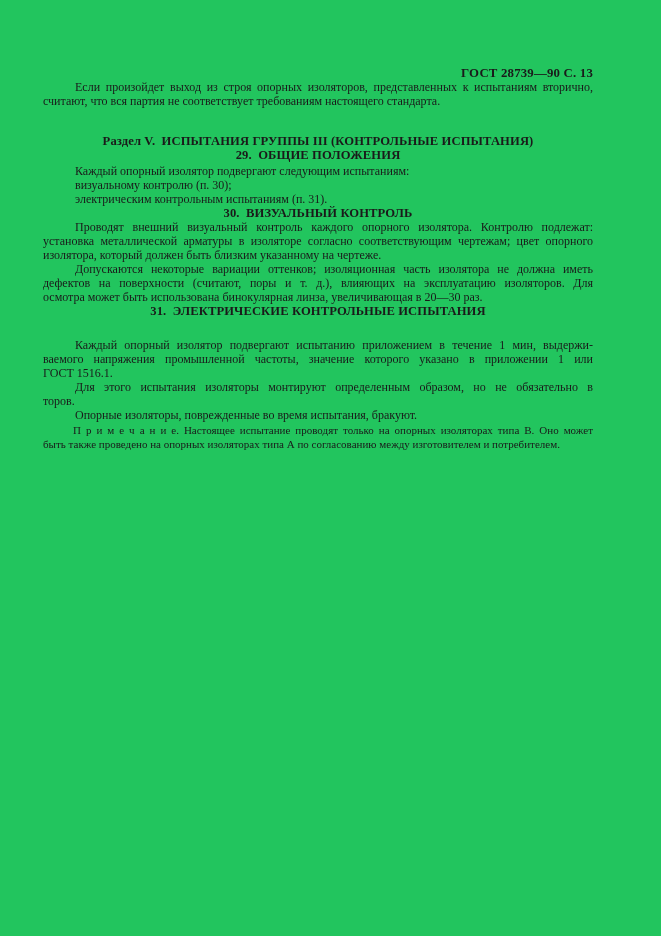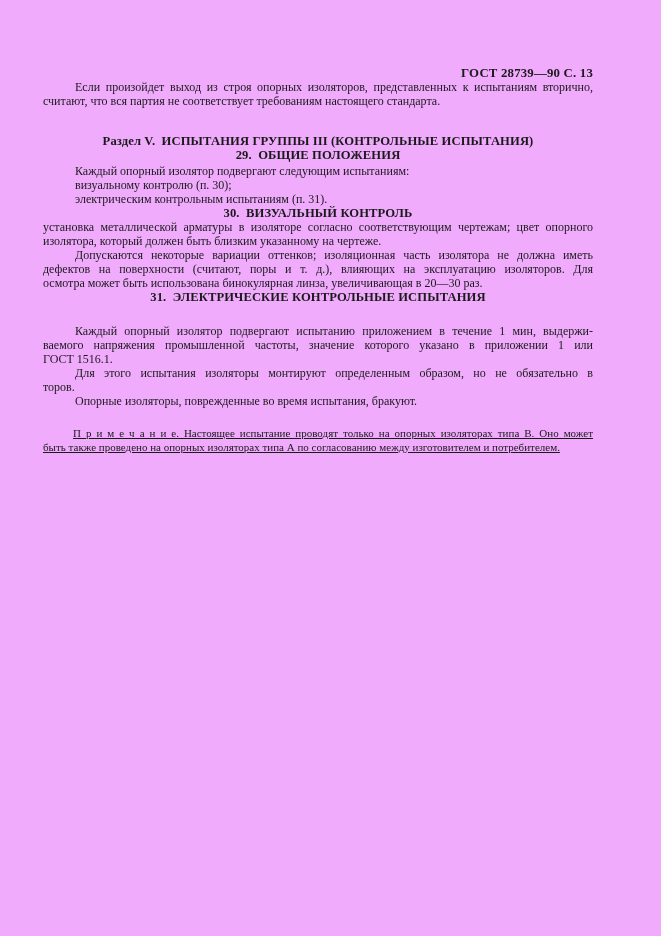--- a/index.html
+++ b/index.html
@@ -1,19 +1,19 @@
 <!DOCTYPE html>
 <html><head>
 <meta charset="utf-8">
 <style>
   html,body{margin:0;padding:0;background:#eceff1;}
   .page{
     position:relative;
     width:661px;height:936px;
-    background:#f0abfc;
+    background:#22c55e;
     box-sizing:border-box;
     padding:66px 68px 0 43px;
     font-family:"Liberation Serif","DejaVu Serif",serif;
     font-size:12px;
     line-height:14px;
     color:#1a1a1a;
     overflow:hidden;
   }
   .hdr{
     text-align:right;
@@ -34,21 +34,21 @@
   .ln{min-height:14px;}
   .ind{text-indent:32px;}
   .jf{
     text-align:justify;
     text-align-last:justify;
     text-justify:inter-word;
     white-space:nowrap;
   }
   .note{font-size:11px;line-height:13px;}
   .note .ind{text-indent:30px;}
-  .mt2{margin-top:19px;text-decoration:underline;}
+  .mt2{margin-top:2px;}
   .mt8{margin-top:0;}
   .mt9{margin-top:2px;}
   .mt11{margin-top:20px;}
   .mt12{margin-top:0;}
   .mt14{}
   .mt26{margin-top:26px;}
 </style>
 </head>
 <body>
 
@@ -65,20 +65,21 @@
 
   <div class="hsub mt12">29.  ОБЩИЕ ПОЛОЖЕНИЯ</div>
   <div class="para mt9">
     <div class="ln ind">Каждый опорный изолятор подвергают следующим испытаниям:</div>
     <div class="ln ind">визуальному контролю (п. 30);</div>
     <div class="ln ind">электрическим контрольным испытаниям (п. 31).</div>
   </div>
 
   <div class="hsub mt12">30.  ВИЗУАЛЬНЫЙ КОНТРОЛЬ</div>
   <div class="para mt12">
+    <div class="ln ind jf">Проводят внешний визуальный контроль каждого опорного изолятора. Контролю подлежат:</div>
     <div class="ln jf">установка металлической арматуры в изоляторе согласно соответствующим чертежам; цвет опорного</div>
     <div class="ln">изолятора, который должен быть близким указанному на чертеже.</div>
   </div>
   <div class="para">
     <div class="ln ind jf">Допускаются некоторые вариации оттенков; изоляционная часть изолятора не должна иметь</div>
     <div class="ln jf">дефектов на поверхности (считают, поры и т. д.), влияющих на эксплуатацию изоляторов. Для</div>
     <div class="ln">осмотра может быть использована бинокулярная линза, увеличивающая в 20—30 раз.</div>
   </div>
 
   <div class="hsub mt8">31.  ЭЛЕКТРИЧЕСКИЕ КОНТРОЛЬНЫЕ ИСПЫТАНИЯ</div>

